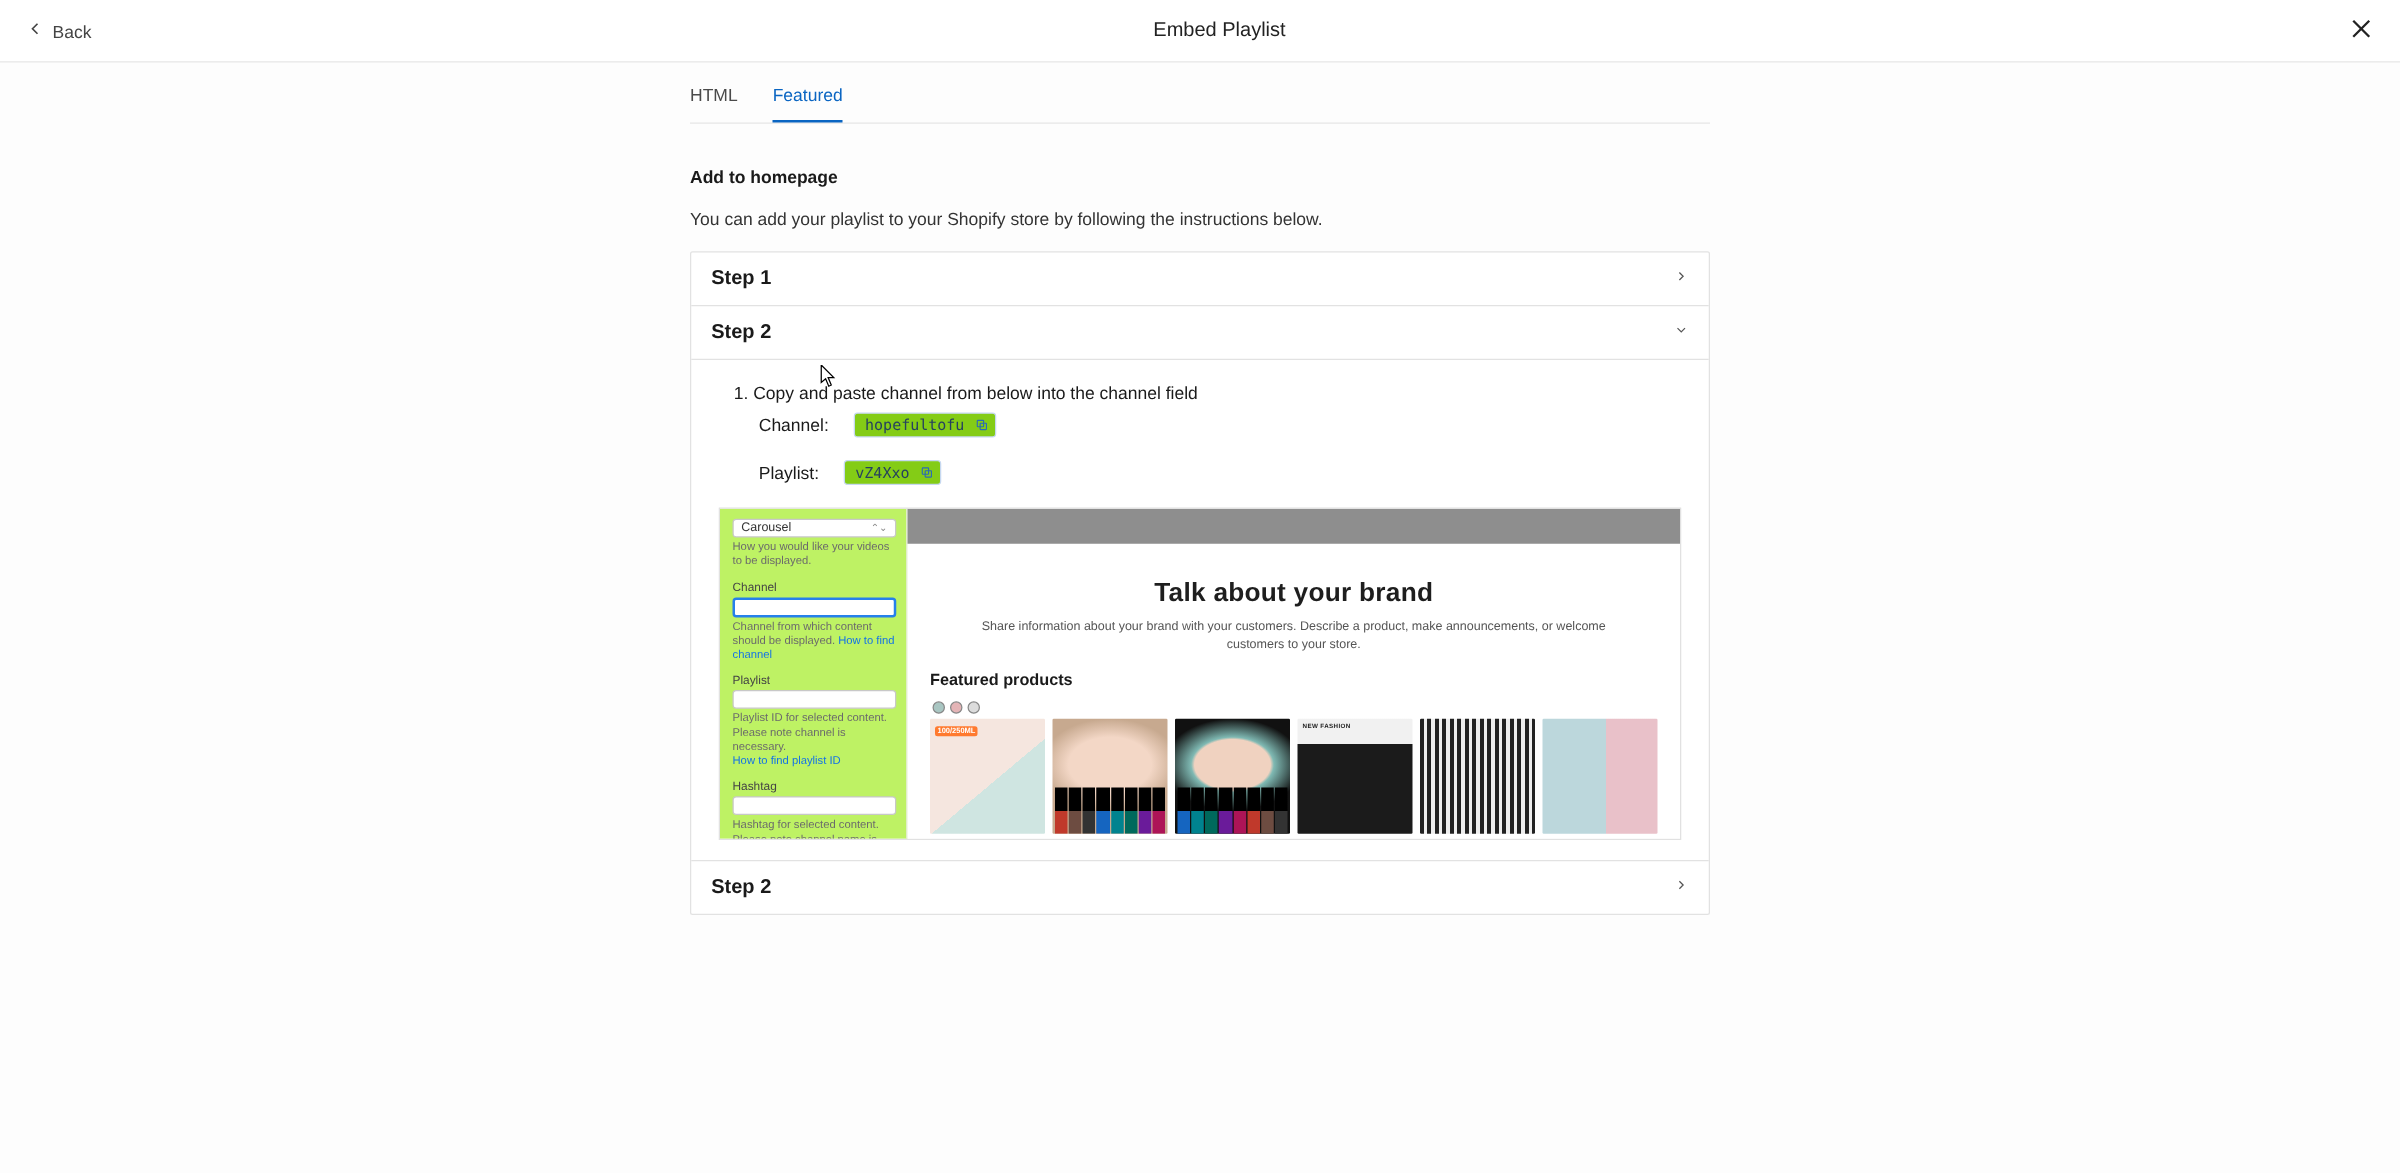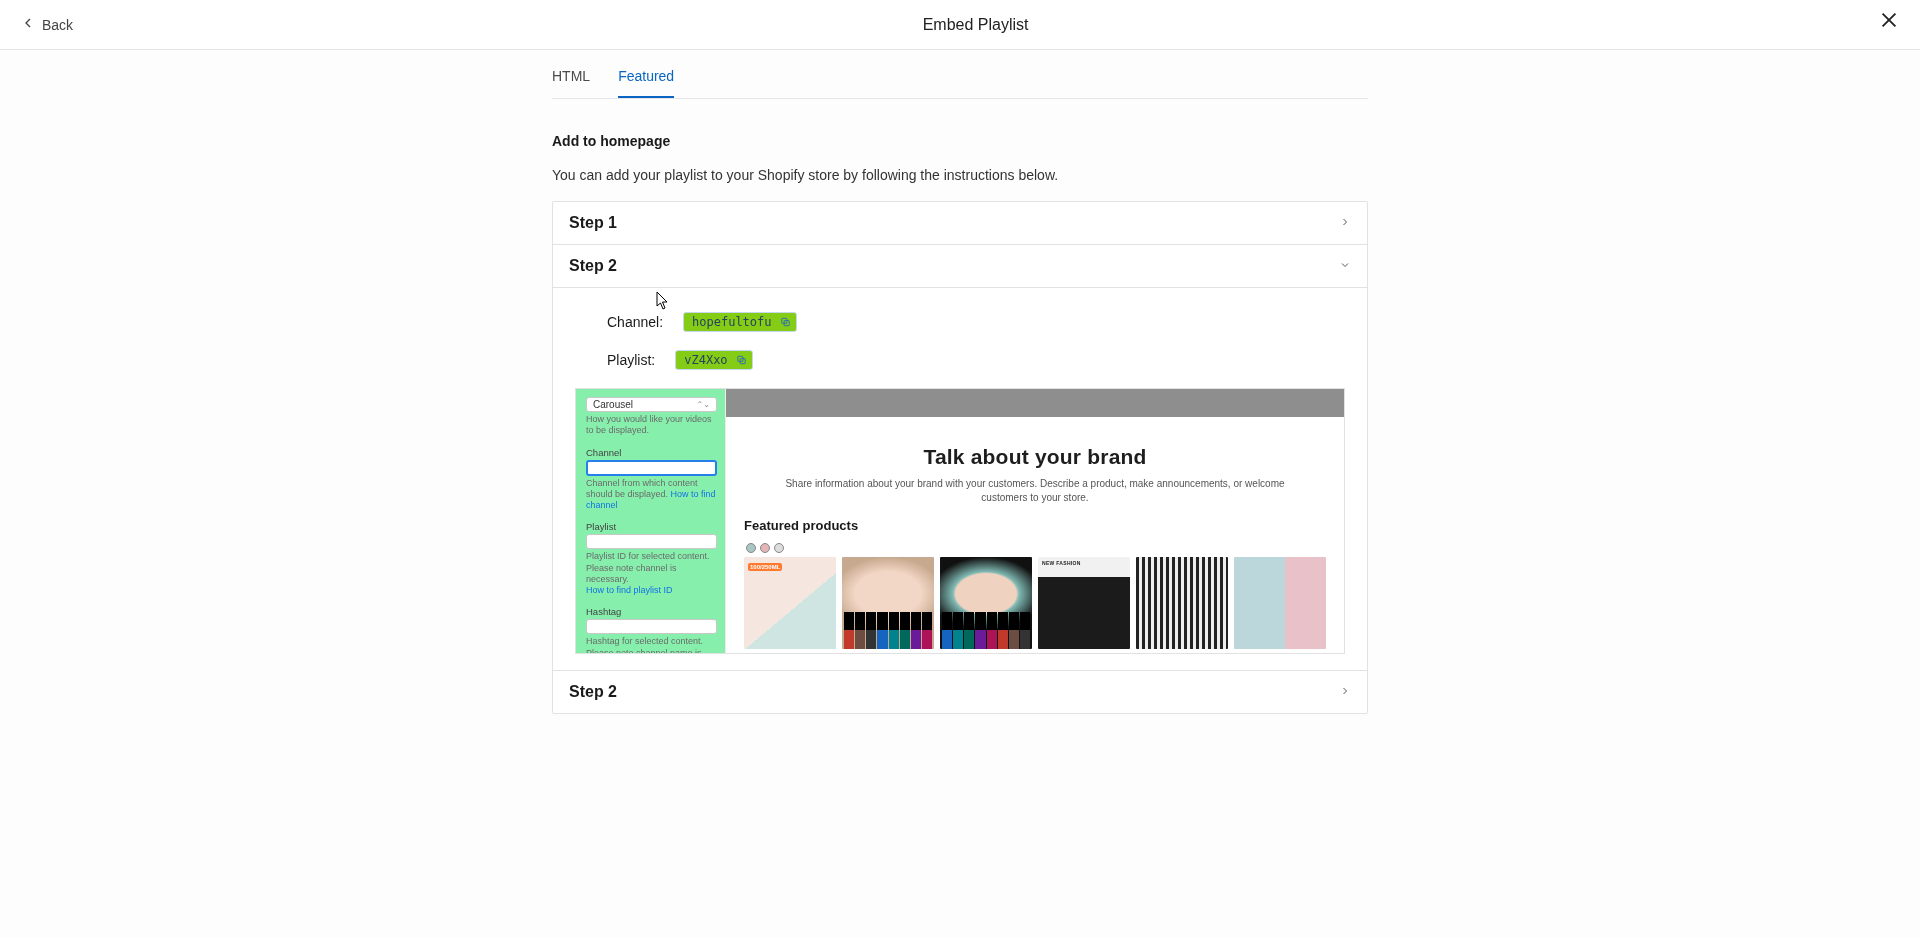--- a/index.html
+++ b/index.html
@@ -4,21 +4,21 @@
 <style>
   * { margin: 0; padding: 0; box-sizing: border-box; }
   html, body { width: 100%; height: 100%; font-family: "Segoe UI", -apple-system, "Helvetica Neue", Arial, sans-serif; background: #fdfdfd; color: #1a1a1a; }
   body { font-size: 14px; -webkit-font-smoothing: antialiased; }
 
   
   .topbar {
     height: 50px;
     border-bottom: 1px solid #e6e6e6;
     display: flex;
-    align-items: flex-end;
+    align-items: center;
     justify-content: space-between;
     padding: 15px 20px;
     background: #fff;
   }
   .back-btn {
     display: flex; align-items: center; gap: 6px;
     color: #444; cursor: pointer; font-size: 14px;
   }
   .title { font-size: 16px; color: #222; font-weight: 400; }
   .close-btn { cursor: pointer; color: #222; }
@@ -101,21 +101,21 @@
     display: flex;
     height: 266px;
     overflow: hidden;
     position: relative;
   }
   .mock-left {
     width: 150px;
     padding: 8px 8px 8px 10px;
     font-size: 10px;
     color: #5a5a5a;
-    background: #86efac;
+    background: #bef264;
     border-right: 1px solid #ececec;
     overflow: hidden;
   }
   .mock-select {
     border: 1px solid #c8c8c8;
     border-radius: 3px;
     padding: 1px 6px;
     font-size: 10px;
     display: flex; justify-content: space-between; align-items: center;
     background: #fff; color:#333;
@@ -214,20 +214,21 @@
       <div class="acc-header">
         <span>Step 2</span>
         <span class="chev">
           <svg viewBox="0 0 24 24" fill="none" stroke="currentColor" stroke-width="2">
               <polyline points="6 9 12 15 18 9"></polyline>
             </svg>
         </span>
       </div>
       <div class="acc-body">
 
+        <div class="instr">1. Copy and paste channel from below into the channel field</div>
         <div class="kv-row">
           <span class="kv-label">Channel:</span>
           <span class="code-pill">
             <span>hopefultofu</span>
             <span class="copy-icon">
               <svg viewBox="0 0 24 24" fill="none" stroke="currentColor" stroke-width="2">
                   <rect x="9" y="9" width="11" height="11" rx="1"></rect>
                   <rect x="4" y="4" width="11" height="11" rx="1"></rect>
                 </svg>
             </span>

